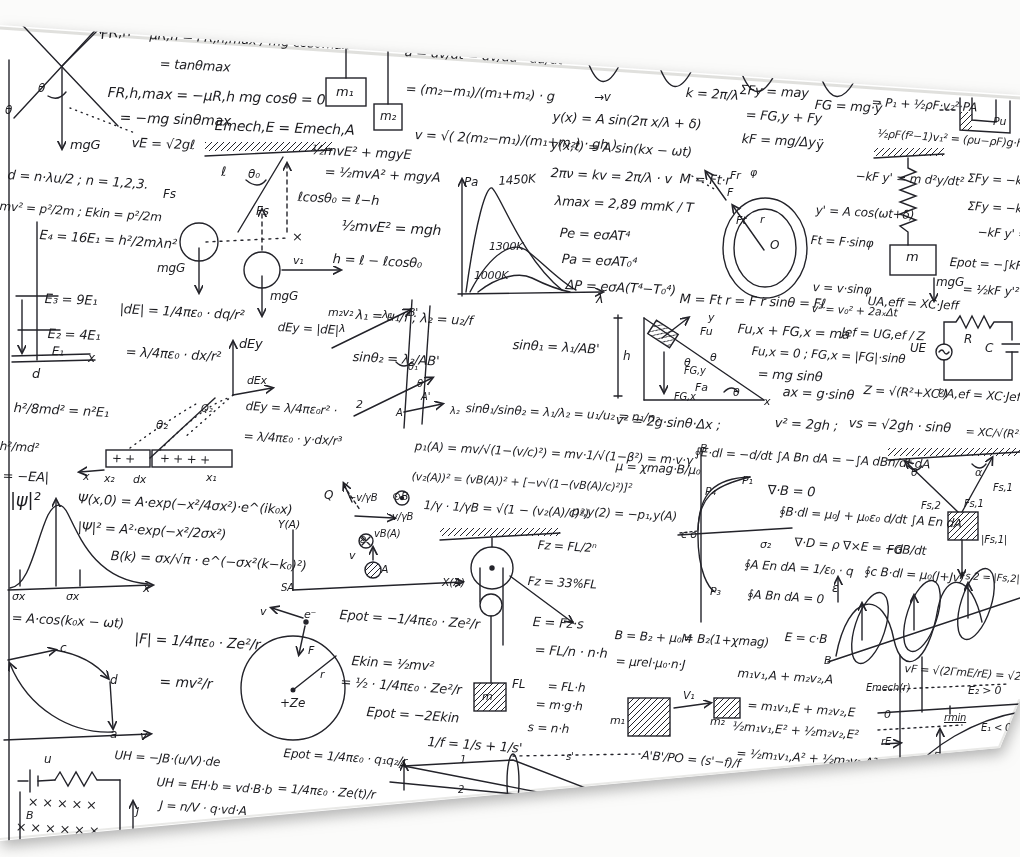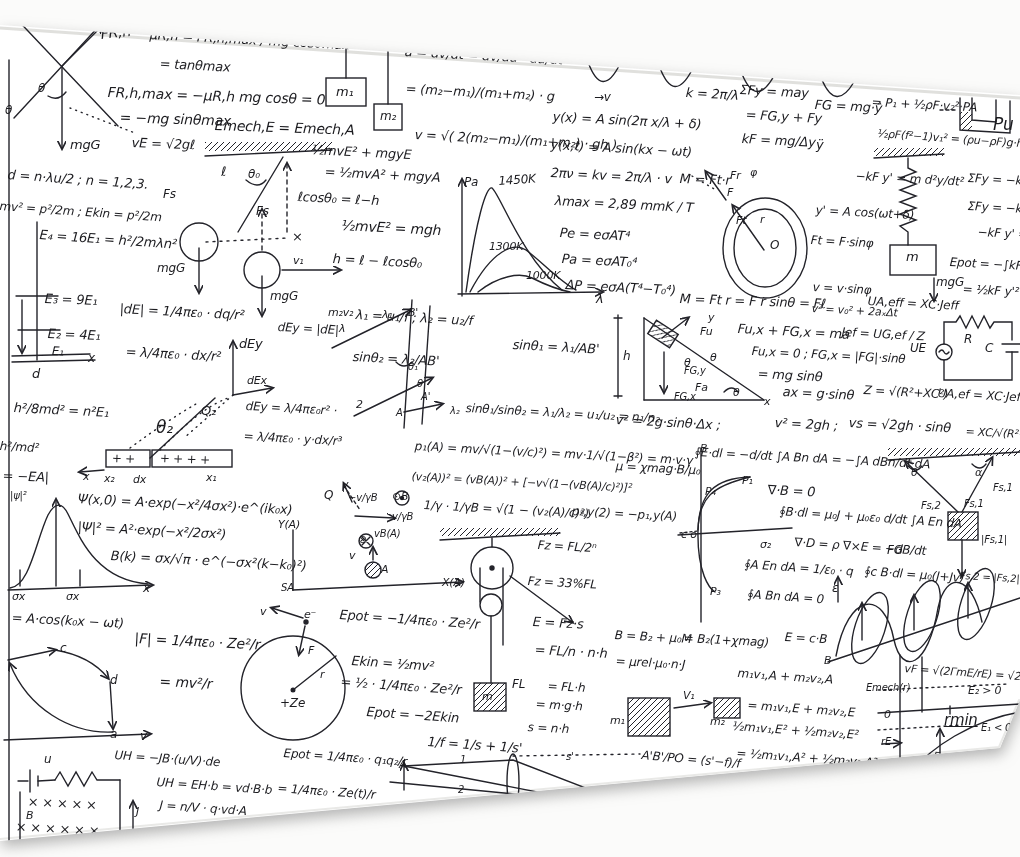--- a/index.html
+++ b/index.html
@@ -327,39 +327,39 @@
           <span class="fx" style="left: 415px; top: 128px; font-size: 13px; transform: rotate(3deg); color: rgb(28, 28, 32);">v = √( 2(m₂−m₁)/(m₁+m₂) · gh )</span>
           <span class="fx" style="left: 342px; top: 218px; font-size: 14px; transform: rotate(3deg); color: rgb(28, 28, 32);">½mvE² = mgh</span>
           <span class="fx" style="left: 333px; top: 252px; font-size: 13px; transform: rotate(3deg); color: rgb(28, 28, 32);">h = ℓ − ℓcosθ₀</span>
           <span class="fx" style="left: 157px; top: 262px; font-size: 12px; transform: rotate(0deg); color: rgb(28, 28, 32);">mgG</span>
           <span class="fx" style="left: 270px; top: 290px; font-size: 12px; transform: rotate(0deg); color: rgb(28, 28, 32);">mgG</span>
           <span class="fx" style="left: 292px; top: 230px; font-size: 13px; transform: rotate(0deg); color: rgb(28, 28, 32);">×</span>
           <span class="fx" style="left: 293px; top: 255px; font-size: 11px; transform: rotate(0deg); color: rgb(28, 28, 32);">v₁</span>
           <span class="fx" style="left: 464px; top: 176px; font-size: 12px; transform: rotate(0deg); color: rgb(28, 28, 32);">Pa</span>
           <span class="fx" style="left: 498px; top: 175px; font-size: 12px; transform: rotate(-4deg); color: rgb(28, 28, 32);">1450K</span>
           <span class="fx" style="left: 489px; top: 241px; font-size: 11px; transform: rotate(0deg); color: rgb(28, 28, 32);">1300K</span>
-          <span class="fx" style="left: 526px; top: 270px; font-size: 11px; transform: rotate(0deg); color: rgb(28, 28, 32);">1000K</span>
+          <span class="fx" style="left: 474px; top: 270px; font-size: 11px; transform: rotate(0deg); color: rgb(28, 28, 32);">1000K</span>
           <span class="fx" style="left: 596px; top: 292px; font-size: 13px; transform: rotate(0deg); color: rgb(28, 28, 32);">λ</span>
           <span class="fx" style="left: 594px; top: 91px; font-size: 12px; transform: rotate(0deg); color: rgb(28, 28, 32);">→v</span>
           <span class="fx" style="left: 553px; top: 110px; font-size: 13px; transform: rotate(3deg); color: rgb(28, 28, 32);">y(x) = A sin(2π x/λ + δ)</span>
           <span class="fx" style="left: 551px; top: 138px; font-size: 13px; transform: rotate(3deg); color: rgb(28, 28, 32);">y(x,t) = A sin(kx − ωt)</span>
           <span class="fx" style="left: 551px; top: 166px; font-size: 13px; transform: rotate(3deg); color: rgb(28, 28, 32);">2πν = kv = 2π/λ · v</span>
           <span class="fx" style="left: 555px; top: 194px; font-size: 13px; transform: rotate(3deg); color: rgb(28, 28, 32);">λmax = 2,89 mmK / T</span>
           <span class="fx" style="left: 560px; top: 226px; font-size: 13px; transform: rotate(3deg); color: rgb(28, 28, 32);">Pe = eσAT⁴</span>
           <span class="fx" style="left: 562px; top: 252px; font-size: 13px; transform: rotate(3deg); color: rgb(28, 28, 32);">Pa = eσAT₀⁴</span>
           <span class="fx" style="left: 566px; top: 278px; font-size: 13px; transform: rotate(3deg); color: rgb(28, 28, 32);">ΔP = eσA(T⁴−T₀⁴)</span>
           <span class="fx" style="left: 686px; top: 86px; font-size: 13px; transform: rotate(3deg); color: rgb(28, 28, 32);">k = 2π/λ</span>
           <span class="fx" style="left: 740px; top: 83px; font-size: 13px; transform: rotate(3deg); color: rgb(28, 28, 32);">ΣFy = may</span>
           <span class="fx" style="left: 746px; top: 108px; font-size: 13px; transform: rotate(3deg); color: rgb(28, 28, 32);">= FG,y + Fy</span>
           <span class="fx" style="left: 815px; top: 98px; font-size: 13px; transform: rotate(3deg); color: rgb(28, 28, 32);">FG = mg·ŷ</span>
           <span class="fx" style="left: 872px; top: 96px; font-size: 12px; transform: rotate(3deg); color: rgb(28, 28, 32);">= P₁ + ½ρF·v₂²·PA</span>
           <span class="fx" style="left: 878px; top: 128px; font-size: 11px; transform: rotate(4deg); color: rgb(28, 28, 32);">½ρF(f²−1)v₁² = (ρu−ρF)g·h</span>
           <span class="fx" style="left: 742px; top: 132px; font-size: 13px; transform: rotate(3deg); color: rgb(28, 28, 32);">kF = mg/Δy</span>
           <span class="fx" style="left: 816px; top: 138px; font-size: 13px; transform: rotate(0deg); color: rgb(28, 28, 32);">ÿ</span>
-          <span class="fx" style="left: 993px; top: 116px; font-size: 17px; transform: rotate(0deg); color: rgb(28, 28, 32);">Pu</span>
+          <span class="fx" style="left: 993px; top: 116px; font-size: 11px; transform: rotate(0deg); color: rgb(28, 28, 32);">Pu</span>
           <span class="fx" style="left: 680px; top: 172px; font-size: 13px; transform: rotate(2deg); color: rgb(28, 28, 32);">M = Ft·r</span>
           <span class="fx" style="left: 730px; top: 170px; font-size: 11px; transform: rotate(0deg); color: rgb(28, 28, 32);">Fr</span>
           <span class="fx" style="left: 727px; top: 187px; font-size: 11px; transform: rotate(0deg); color: rgb(28, 28, 32);">F</span>
           <span class="fx" style="left: 750px; top: 167px; font-size: 11px; transform: rotate(0deg); color: rgb(28, 28, 32);">φ</span>
           <span class="fx" style="left: 736px; top: 215px; font-size: 11px; transform: rotate(0deg); color: rgb(28, 28, 32);">Ft</span>
           <span class="fx" style="left: 760px; top: 214px; font-size: 11px; transform: rotate(0deg); color: rgb(28, 28, 32);">r</span>
           <span class="fx" style="left: 770px; top: 239px; font-size: 12px; transform: rotate(0deg); color: rgb(28, 28, 32);">O</span>
           <span class="fx" style="left: 811px; top: 234px; font-size: 12px; transform: rotate(3deg); color: rgb(28, 28, 32);">Ft = F·sinφ</span>
           <span class="fx" style="left: 856px; top: 170px; font-size: 12px; transform: rotate(3deg); color: rgb(28, 28, 32);">−kF y' = m d²y/dt²</span>
           <span class="fx" style="left: 968px; top: 172px; font-size: 12px; transform: rotate(3deg); color: rgb(28, 28, 32);">ΣFy = −kF(y'+y₀)</span>
@@ -439,29 +439,29 @@
           <span class="fx" style="left: 278px; top: 519px; font-size: 11px; transform: rotate(0deg); color: rgb(28, 28, 32);">Y(A)</span>
           <span class="fx" style="left: 281px; top: 583px; font-size: 10px; transform: rotate(0deg); color: rgb(28, 28, 32);">SA</span>
           <span class="fx" style="left: 324px; top: 489px; font-size: 12px; transform: rotate(0deg); color: rgb(28, 28, 32);">Q</span>
           <span class="fx" style="left: 278px; top: 321px; font-size: 12px; transform: rotate(3deg); color: rgb(28, 28, 32);">dEy = |dE|</span>
           <span class="fx" style="left: 120px; top: 302px; font-size: 13px; transform: rotate(3deg); color: rgb(28, 28, 32);">|dE| = 1/4πε₀ · dq/r²</span>
           <span class="fx" style="left: 126px; top: 345px; font-size: 13px; transform: rotate(3deg); color: rgb(28, 28, 32);">= λ/4πε₀ · dx/r²</span>
           <span class="fx" style="left: 239px; top: 337px; font-size: 13px; transform: rotate(0deg); color: rgb(28, 28, 32);">dEy</span>
           <span class="fx" style="left: 247px; top: 375px; font-size: 11px; transform: rotate(0deg); color: rgb(28, 28, 32);">dEx</span>
           <span class="fx" style="left: 246px; top: 400px; font-size: 12px; transform: rotate(3deg); color: rgb(28, 28, 32);">dEy = λ/4πε₀r² ·</span>
           <span class="fx" style="left: 244px; top: 430px; font-size: 12px; transform: rotate(3deg); color: rgb(28, 28, 32);">= λ/4πε₀ · y·dx/r³</span>
-          <span class="fx" style="left: 156px; top: 419px; font-size: 17px; transform: rotate(0deg); color: rgb(28, 28, 32);">θ₂</span>
-          <span class="fx" style="left: 201px; top: 404px; font-size: 13px; transform: rotate(0deg); color: rgb(28, 28, 32);">Q₂</span>
+          <span class="fx" style="left: 156px; top: 419px; font-size: 12px; transform: rotate(0deg); color: rgb(28, 28, 32);">θ₂</span>
+          <span class="fx" style="left: 201px; top: 404px; font-size: 10px; transform: rotate(0deg); color: rgb(28, 28, 32);">Q₂</span>
           <span class="fx" style="left: 83px; top: 471px; font-size: 11px; transform: rotate(0deg); color: rgb(28, 28, 32);">x</span>
           <span class="fx" style="left: 104px; top: 473px; font-size: 11px; transform: rotate(0deg); color: rgb(28, 28, 32);">x₂</span>
           <span class="fx" style="left: 133px; top: 474px; font-size: 11px; transform: rotate(0deg); color: rgb(28, 28, 32);">dx</span>
           <span class="fx" style="left: 206px; top: 472px; font-size: 11px; transform: rotate(0deg); color: rgb(28, 28, 32);">x₁</span>
           <span class="fx" style="left: 112px; top: 452px; font-size: 12px; transform: rotate(2deg); color: rgb(28, 28, 32);">+ +</span>
           <span class="fx" style="left: 160px; top: 452px; font-size: 12px; transform: rotate(2deg); color: rgb(28, 28, 32);">+ + + +</span>
-          <span class="fx" style="left: 10px; top: 491px; font-size: 10px; transform: rotate(0deg); color: rgb(28, 28, 32);">|ψ|²</span>
+          <span class="fx" style="left: 10px; top: 491px; font-size: 18px; transform: rotate(0deg); color: rgb(28, 28, 32);">|ψ|²</span>
           <span class="fx" style="left: 78px; top: 492px; font-size: 13px; transform: rotate(3deg); color: rgb(28, 28, 32);">Ψ(x,0) = A·exp(−x²/4σx²)·e^(ik₀x)</span>
           <span class="fx" style="left: 78px; top: 520px; font-size: 13px; transform: rotate(3deg); color: rgb(28, 28, 32);">|Ψ|² = A²·exp(−x²/2σx²)</span>
           <span class="fx" style="left: 111px; top: 549px; font-size: 13px; transform: rotate(3deg); color: rgb(28, 28, 32);">B(k) = σx/√π · e^(−σx²(k−k₀)²)</span>
           <span class="fx" style="left: 12px; top: 591px; font-size: 11px; transform: rotate(0deg); color: rgb(28, 28, 32);">σx</span>
           <span class="fx" style="left: 66px; top: 591px; font-size: 11px; transform: rotate(0deg); color: rgb(28, 28, 32);">σx</span>
           <span class="fx" style="left: 143px; top: 582px; font-size: 12px; transform: rotate(0deg); color: rgb(28, 28, 32);">x</span>
           <span class="fx" style="left: 12px; top: 611px; font-size: 13px; transform: rotate(3deg); color: rgb(28, 28, 32);">= A·cos(k₀x − ωt)</span>
           <span class="fx" style="left: 135px; top: 631px; font-size: 14px; transform: rotate(3deg); color: rgb(28, 28, 32);">|F| = 1/4πε₀ · Ze²/r</span>
           <span class="fx" style="left: 160px; top: 674px; font-size: 14px; transform: rotate(3deg); color: rgb(28, 28, 32);">= mv²/r</span>
           <span class="fx" style="left: 60px; top: 642px; font-size: 12px; transform: rotate(0deg); color: rgb(28, 28, 32);">c</span>
@@ -512,21 +512,21 @@
           <span class="fx" style="left: 748px; top: 699px; font-size: 12px; transform: rotate(4deg); color: rgb(28, 28, 32);">= m₁v₁,E + m₂v₂,E</span>
           <span class="fx" style="left: 733px; top: 720px; font-size: 12px; transform: rotate(4deg); color: rgb(28, 28, 32);">½m₁v₁,E² + ½m₂v₂,E²</span>
           <span class="fx" style="left: 737px; top: 747px; font-size: 12px; transform: rotate(4deg); color: rgb(28, 28, 32);">= ½m₁v₁,A² + ½m₂v₂,A²</span>
           <span class="fx" style="left: 683px; top: 690px; font-size: 11px; transform: rotate(0deg); color: rgb(28, 28, 32);">V₁</span>
           <span class="fx" style="left: 610px; top: 715px; font-size: 11px; transform: rotate(0deg); color: rgb(28, 28, 32);">m₁</span>
           <span class="fx" style="left: 710px; top: 716px; font-size: 11px; transform: rotate(0deg); color: rgb(28, 28, 32);">m₂</span>
           <span class="fx" style="left: 905px; top: 663px; font-size: 11px; transform: rotate(4deg); color: rgb(28, 28, 32);">vF = √(2ΓmE/rE) = √2gr₀</span>
           <span class="fx" style="left: 968px; top: 685px; font-size: 11px; transform: rotate(0deg); color: rgb(28, 28, 32);">E₂ &gt; 0</span>
           <span class="fx" style="left: 866px; top: 683px; font-size: 10px; transform: rotate(0deg); color: rgb(28, 28, 32);">Emech(r)</span>
           <span class="fx" style="left: 884px; top: 709px; font-size: 11px; transform: rotate(0deg); color: rgb(28, 28, 32);">0</span>
-          <span class="fx" style="left: 944px; top: 713px; font-size: 15px; transform: rotate(0deg); color: rgb(28, 28, 32); text-decoration: underline;">rmin</span>
+          <span class="fx" style="left: 944px; top: 713px; font-size: 10px; transform: rotate(0deg); color: rgb(28, 28, 32); text-decoration: underline;">rmin</span>
           <span class="fx" style="left: 981px; top: 723px; font-size: 10px; transform: rotate(0deg); color: rgb(28, 28, 32);">E₁ &lt; 0</span>
           <span class="fx" style="left: 881px; top: 737px; font-size: 10px; transform: rotate(0deg); color: rgb(28, 28, 32);">rE</span>
           <span class="fx" style="left: 934px; top: 751px; font-size: 10px; transform: rotate(4deg); color: rgb(28, 28, 32);">Epot(r) = −Γm·m/r</span>
           <span class="fx" style="left: 356px; top: 308px; font-size: 13px; transform: rotate(3deg); color: rgb(28, 28, 32);">λ₁ = u₁/f ; λ₂ = u₂/f</span>
           <span class="fx" style="left: 353px; top: 350px; font-size: 13px; transform: rotate(3deg); color: rgb(28, 28, 32);">sinθ₂ = λ₂/AB'</span>
           <span class="fx" style="left: 513px; top: 338px; font-size: 13px; transform: rotate(3deg); color: rgb(28, 28, 32);">sinθ₁ = λ₁/AB'</span>
           <span class="fx" style="left: 328px; top: 307px; font-size: 11px; transform: rotate(0deg); color: rgb(28, 28, 32);">m₂v₂</span>
           <span class="fx" style="left: 382px; top: 309px; font-size: 11px; transform: rotate(0deg); color: rgb(28, 28, 32);">λ₁</span>
           <span class="fx" style="left: 408px; top: 307px; font-size: 11px; transform: rotate(0deg); color: rgb(28, 28, 32);">B'</span>
           <span class="fx" style="left: 396px; top: 362px; font-size: 10px; transform: rotate(0deg); color: rgb(28, 28, 32); padding-left: 12px;">θ₁</span>

